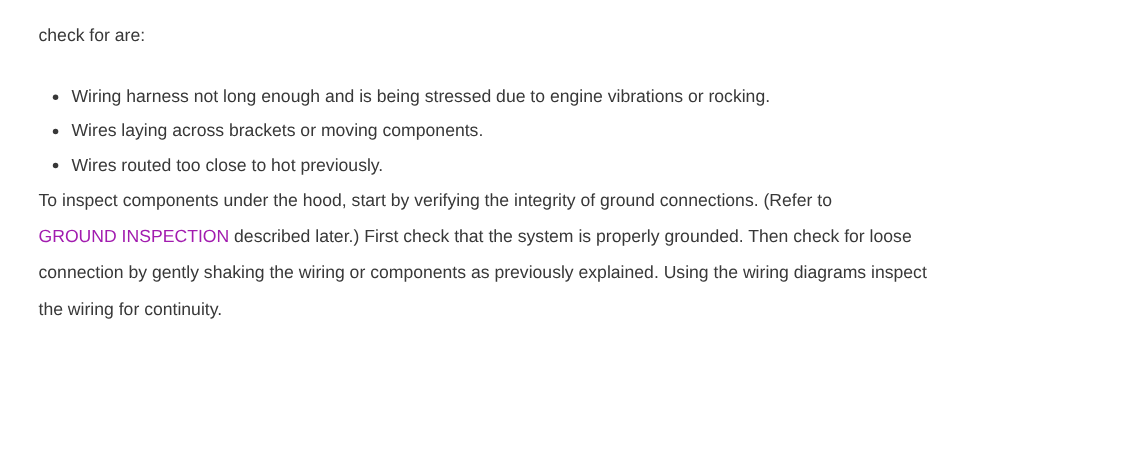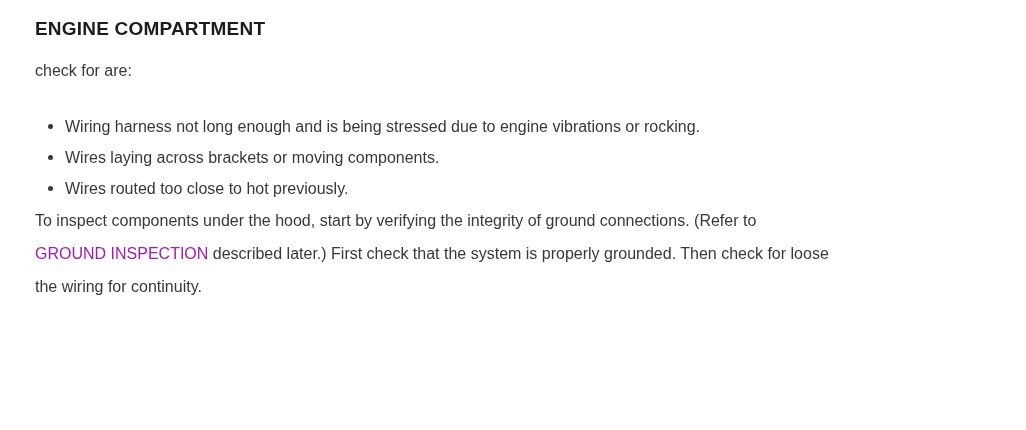--- a/index.html
+++ b/index.html
@@ -66,31 +66,31 @@
     color: #a21caf;
     text-decoration: none;
     cursor: pointer;
   }
 </style>
 </head>
 <body>
 
 <div class="doc">
 
-  <h1 class="doc-heading">ENGINE COMPARTMENT</h1>
 
   <p class="para intro-para">
     <span class="line">check for are:</span>
   </p>
 
   <ul class="bullet-list">
     <li>Wiring harness not long enough and is being stressed due to engine vibrations or rocking.</li>
     <li>Wires laying across brackets or moving components.</li>
     <li>Wires routed too close to hot previously.</li>
   </ul>
 
   <p class="para closing-para">
     <span class="line">To inspect components under the hood, start by verifying the integrity of ground connections. (Refer to</span>
     <span class="line"><a class="doc-link">GROUND INSPECTION</a><span> described later.) First check that the system is properly grounded. Then check for loose</span></span>
+    <span class="line">connection by gently shaking the wiring or components as previously explained. Using the wiring diagrams inspect</span>
     <span class="line">the wiring for continuity.</span>
   </p>
 
 </div>
 
 </body></html>

